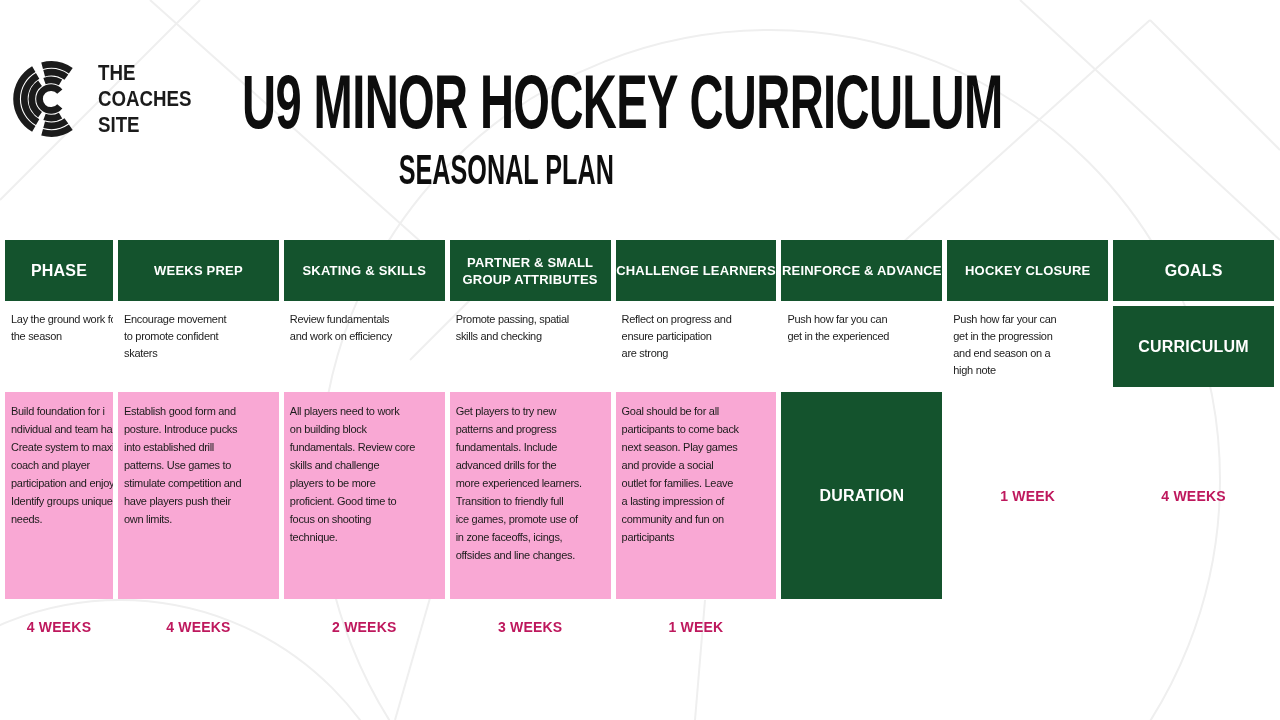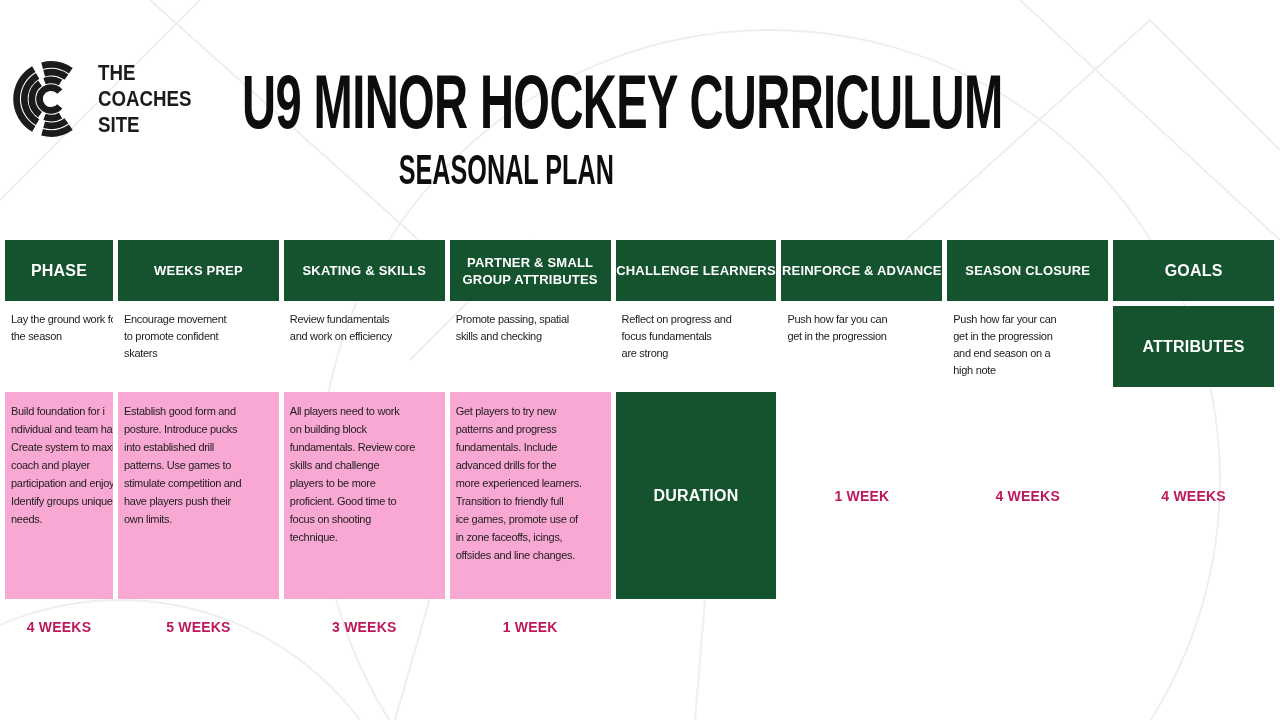--- a/index.html
+++ b/index.html
@@ -114,43 +114,43 @@
 
 <div class="plan-table">
 
   <div class="dark-cell row-head">PHASE</div>
   <div class="dark-cell phase-head">WEEKS PREP</div>
   <div class="dark-cell phase-head">SKATING &amp; SKILLS</div>
   <div class="dark-cell phase-head">PARTNER &amp; SMALL
 GROUP ATTRIBUTES</div>
   <div class="dark-cell phase-head">CHALLENGE LEARNERS</div>
   <div class="dark-cell phase-head">REINFORCE &amp; ADVANCE</div>
-  <div class="dark-cell phase-head">SEASON CLOSURE</div>
+  <div class="dark-cell phase-head">HOCKEY CLOSURE</div>
 
   <div class="dark-cell row-head">GOALS</div>
   <div class="goal-cell">Lay the ground work for
 the season</div>
   <div class="goal-cell">Encourage movement
 to promote confident
 skaters</div>
   <div class="goal-cell">Review fundamentals
 and work on efficiency</div>
   <div class="goal-cell">Promote passing, spatial
 skills and checking</div>
   <div class="goal-cell">Reflect on progress and
-focus fundamentals
+ensure participation
 are strong</div>
   <div class="goal-cell">Push how far you can
-get in the progression</div>
+get in the experienced</div>
   <div class="goal-cell">Push how far your can
 get in the progression
 and end season on a
 high note</div>
 
-  <div class="dark-cell row-head">ATTRIBUTES</div>
+  <div class="dark-cell row-head">CURRICULUM</div>
   <div class="desc-cell">Build foundation for i
 ndividual and team habits.
 Create system to maximize
 coach and player
 participation and enjoyment.
 Identify groups unique
 needs.</div>
   <div class="desc-cell">Establish good form and
 posture. Introduce pucks
 into established drill
@@ -168,23 +168,31 @@
 technique.</div>
   <div class="desc-cell">Get players to try new
 patterns and progress
 fundamentals. Include
 advanced drills for the
 more experienced learners.
 Transition to friendly full
 ice games, promote use of
 in zone faceoffs, icings,
 offsides and line changes.</div>
+  <div class="desc-cell">Goal should be for all
+participants to come back
+next season. Play games
+and provide a social
+outlet for families. Leave
+a lasting impression of
+community and fun on
+participants</div>
 
   <div class="dark-cell row-head">DURATION</div>
   <div class="duration-cell">1 WEEK</div>
   <div class="duration-cell">4 WEEKS</div>
   <div class="duration-cell">4 WEEKS</div>
   <div class="duration-cell">4 WEEKS</div>
-  <div class="duration-cell">5 WEEKS</div>
+  <div class="duration-cell">2 WEEKS</div>
   <div class="duration-cell">3 WEEKS</div>
   <div class="duration-cell">1 WEEK</div>
 
 </div>
 
 </body></html>

